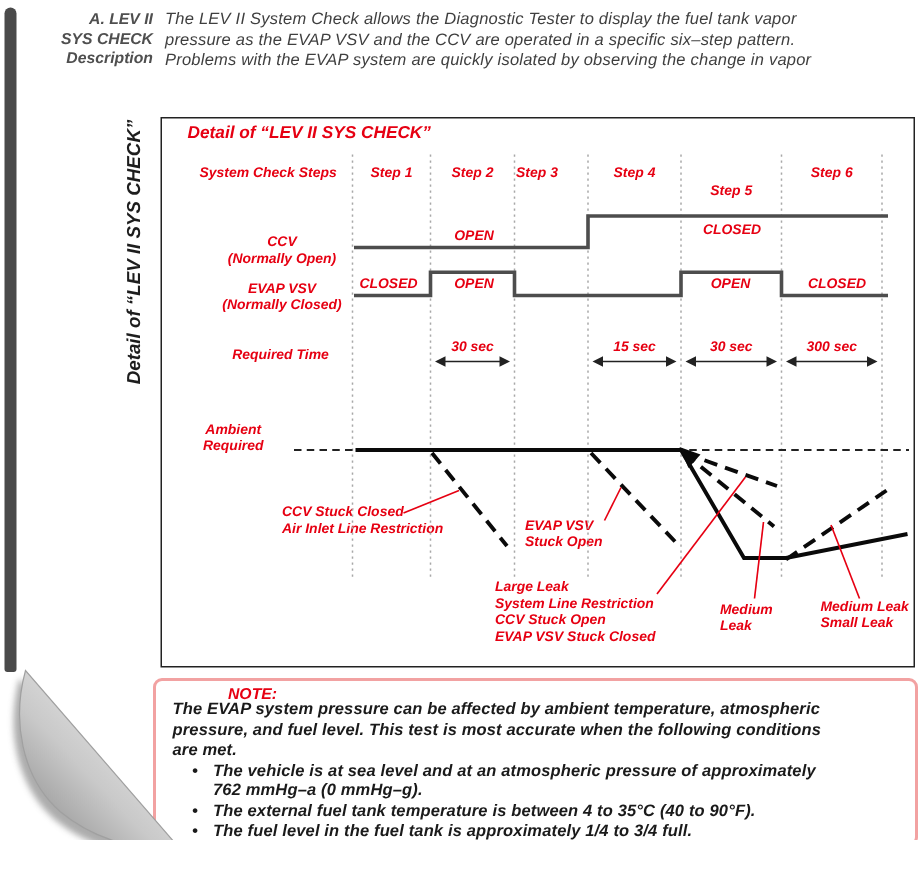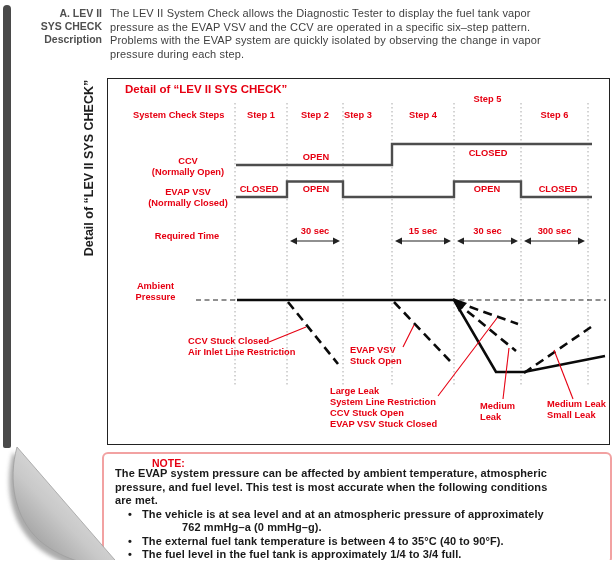--- a/index.html
+++ b/index.html
@@ -1,17 +1,17 @@
 <!DOCTYPE html>
 <html><head>
 <meta charset="utf-8">
 <style>
   html,body{margin:0;padding:0;background:#fff;}
   #page{position:relative;width:614px;height:560px;background:#fff;overflow:hidden;
-        font-family:"Liberation Sans", sans-serif;}
+        font-family:"Liberation Sans", sans-serif;font-style:italic;}
   .abs{position:absolute;}
   
   #left-bar{left:3px;top:5px;width:8px;height:443px;background:#4a4a4a;border-radius:4px 4px 2px 2px;}
   #bottom-bar{left:118px;top:566px;width:481px;height:8px;background:#4a4a4a;border-radius:2px 4px 4px 2px;}
   
   #heading{left:20px;top:7px;width:82px;text-align:right;font-size:10.5px;font-weight:bold;
            color:#4f4f4f;line-height:13px;white-space:pre-line;}
   .intro-line{left:110px;font-size:11px;color:#3f3f3f;letter-spacing:.15px;white-space:nowrap;}
   
   #side-label{left:-19px;top:159px;width:220px;height:18px;text-align:center;
@@ -26,52 +26,51 @@
   .center{transform:translateX(-50%);text-align:right;white-space:nowrap;}
   .right-block{text-align:center;}
   
   #note-box{left:102px;top:452px;width:510px;height:112px;border:2px solid #f2a2a2;
             border-radius:6px;box-sizing:border-box;background:#fff;}
   #note-title{left:120px;top:457px;font-size:10.5px;white-space:nowrap;margin-left:32px;}
   .note-line{font-size:11px;font-weight:bold;color:#1a1a1a;letter-spacing:.1px;white-space:nowrap;}
   .note-plain{left:115px;}
   .note-bullet{left:142px;}
   .note-bullet::before{content:"\2022";position:absolute;left:-14px;}
-  .note-cont{left:142px;margin-left:40px;}
+  .note-cont{left:142px;}
   
   #lines-svg{left:0;top:0;z-index:40;pointer-events:none;}
   #curl-svg{left:0;top:440px;z-index:60;pointer-events:none;}
 </style>
 </head>
 <body>
 
 <div id="page">
 
   <div class="abs" id="left-bar"></div>
   <div class="abs" id="bottom-bar"></div>
 
   <div class="abs" id="heading">A. LEV II
 SYS CHECK
 Description</div>
   <div class="abs intro-line" style="top:7px">The LEV II System Check allows the Diagnostic Tester to display the fuel tank vapor</div>
   <div class="abs intro-line" style="top:20.5px">pressure as the EVAP VSV and the CCV are operated in a specific six–step pattern.</div>
   <div class="abs intro-line" style="top:34px">Problems with the EVAP system are quickly isolated by observing the change in vapor</div>
-  <div class="abs intro-line" style="top:47.5px">pressure during each step.</div>
 
   <div class="abs" id="side-label">Detail of “LEV II SYS CHECK”</div>
 
   <div class="abs" id="diagram-box"></div>
   <div class="abs red" id="diagram-title">Detail of “LEV II SYS CHECK”</div>
 
   <div class="abs red dlabel" style="left:133px;top:110px;white-space:nowrap">System Check Steps</div>
   <div class="abs red dlabel center" style="left:261px;top:110px">Step 1</div>
   <div class="abs red dlabel center" style="left:315px;top:110px">Step 2</div>
   <div class="abs red dlabel center" style="left:358px;top:110px">Step 3</div>
   <div class="abs red dlabel center" style="left:423px;top:110px">Step 4</div>
-  <div class="abs red dlabel center" style="left:487.5px;top:94px">Step 5</div>
+  <div class="abs red dlabel center" style="left:487.5px;top:122px">Step 5</div>
   <div class="abs red dlabel center" style="left:554.5px;top:110px">Step 6</div>
 
   <div class="abs red dlabel right-block" style="left:140px;top:156px;width:96px">CCV
 (Normally Open)</div>
   <div class="abs red dlabel right-block" style="left:140px;top:187px;width:96px">EVAP VSV
 (Normally Closed)</div>
 
   <div class="abs red dlabel center" style="left:316px;top:152px">OPEN</div>
   <div class="abs red dlabel center" style="left:488px;top:148px">CLOSED</div>
   <div class="abs red dlabel center" style="left:259px;top:184px">CLOSED</div>
@@ -79,21 +78,21 @@
   <div class="abs red dlabel center" style="left:487px;top:184px">OPEN</div>
   <div class="abs red dlabel center" style="left:558px;top:184px">CLOSED</div>
 
   <div class="abs red dlabel right-block" style="left:140px;top:231px;width:94px;white-space:nowrap">Required Time</div>
   <div class="abs red dlabel center" style="left:315px;top:226px">30 sec</div>
   <div class="abs red dlabel center" style="left:423px;top:226px">15 sec</div>
   <div class="abs red dlabel center" style="left:487.5px;top:226px">30 sec</div>
   <div class="abs red dlabel center" style="left:554.5px;top:226px">300 sec</div>
 
   <div class="abs red dlabel right-block" style="left:120px;top:281px;width:71px">Ambient
-Pressure</div>
+Required</div>
   <div class="abs red dlabel" style="left:188px;top:336px">CCV Stuck Closed
 Air Inlet Line Restriction</div>
   <div class="abs red dlabel" style="left:350px;top:345px">EVAP VSV
 Stuck Open</div>
   <div class="abs red dlabel" style="left:330px;top:386px">Large Leak
 System Line Restriction
 CCV Stuck Open
 EVAP VSV Stuck Closed</div>
   <div class="abs red dlabel" style="left:480px;top:401px">Medium
 Leak</div>

